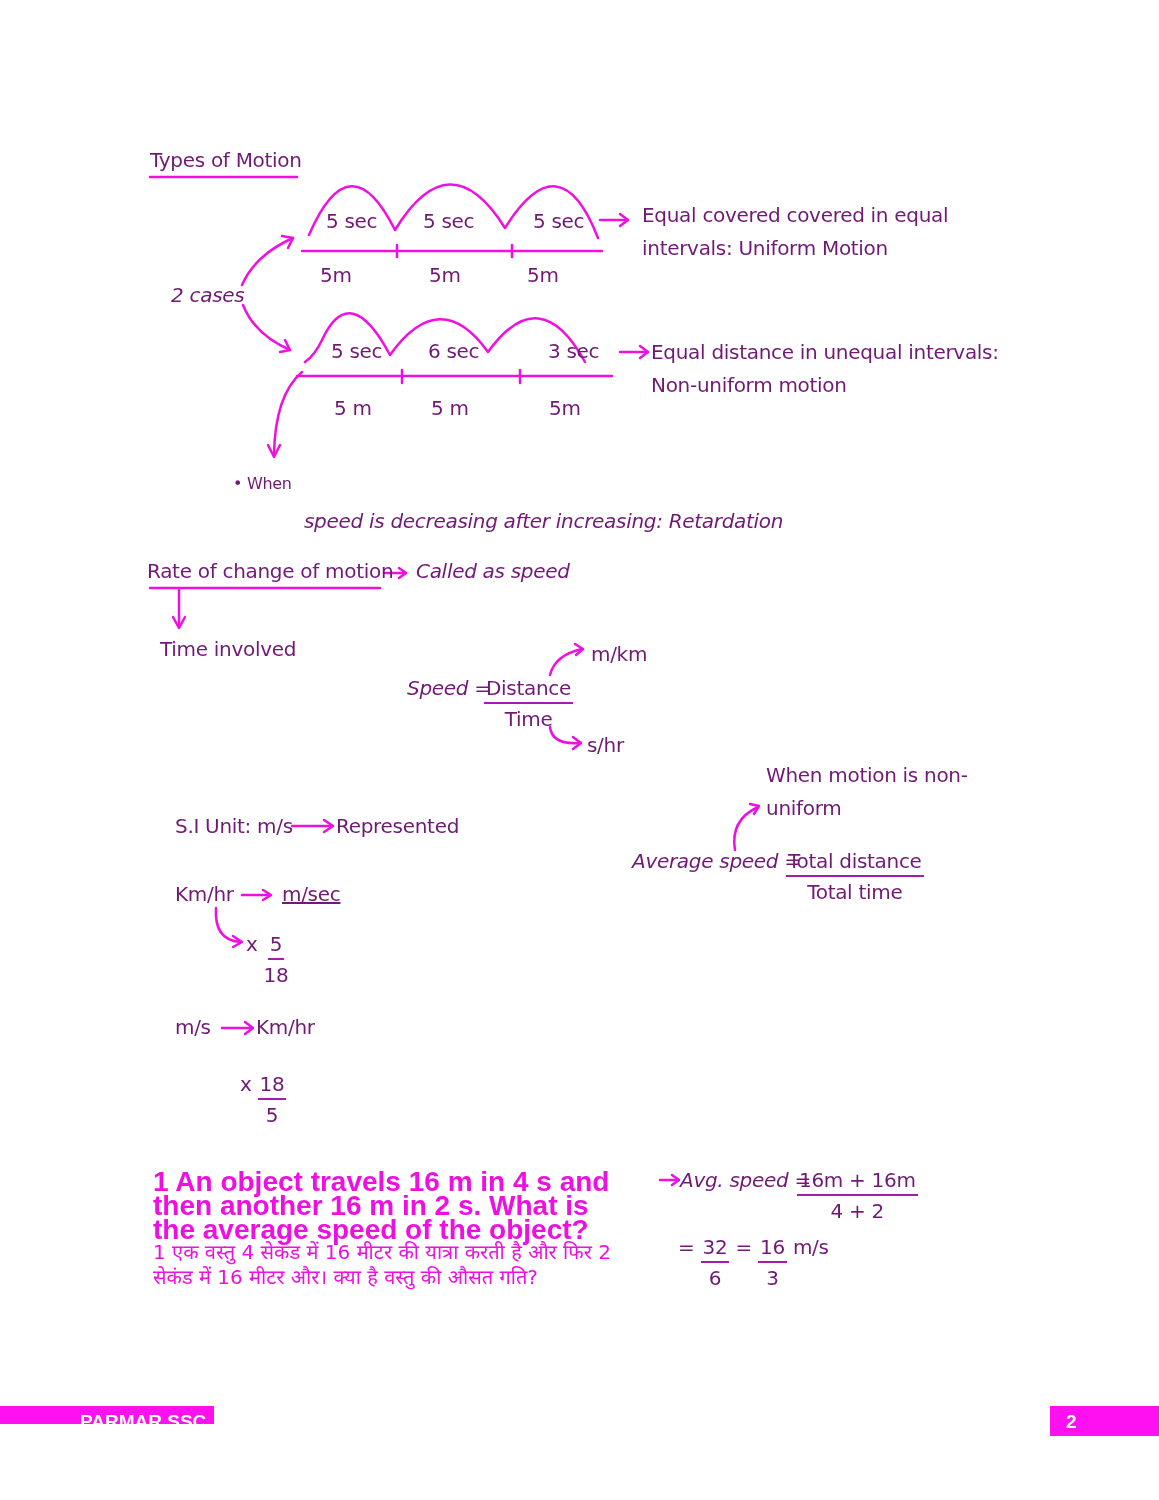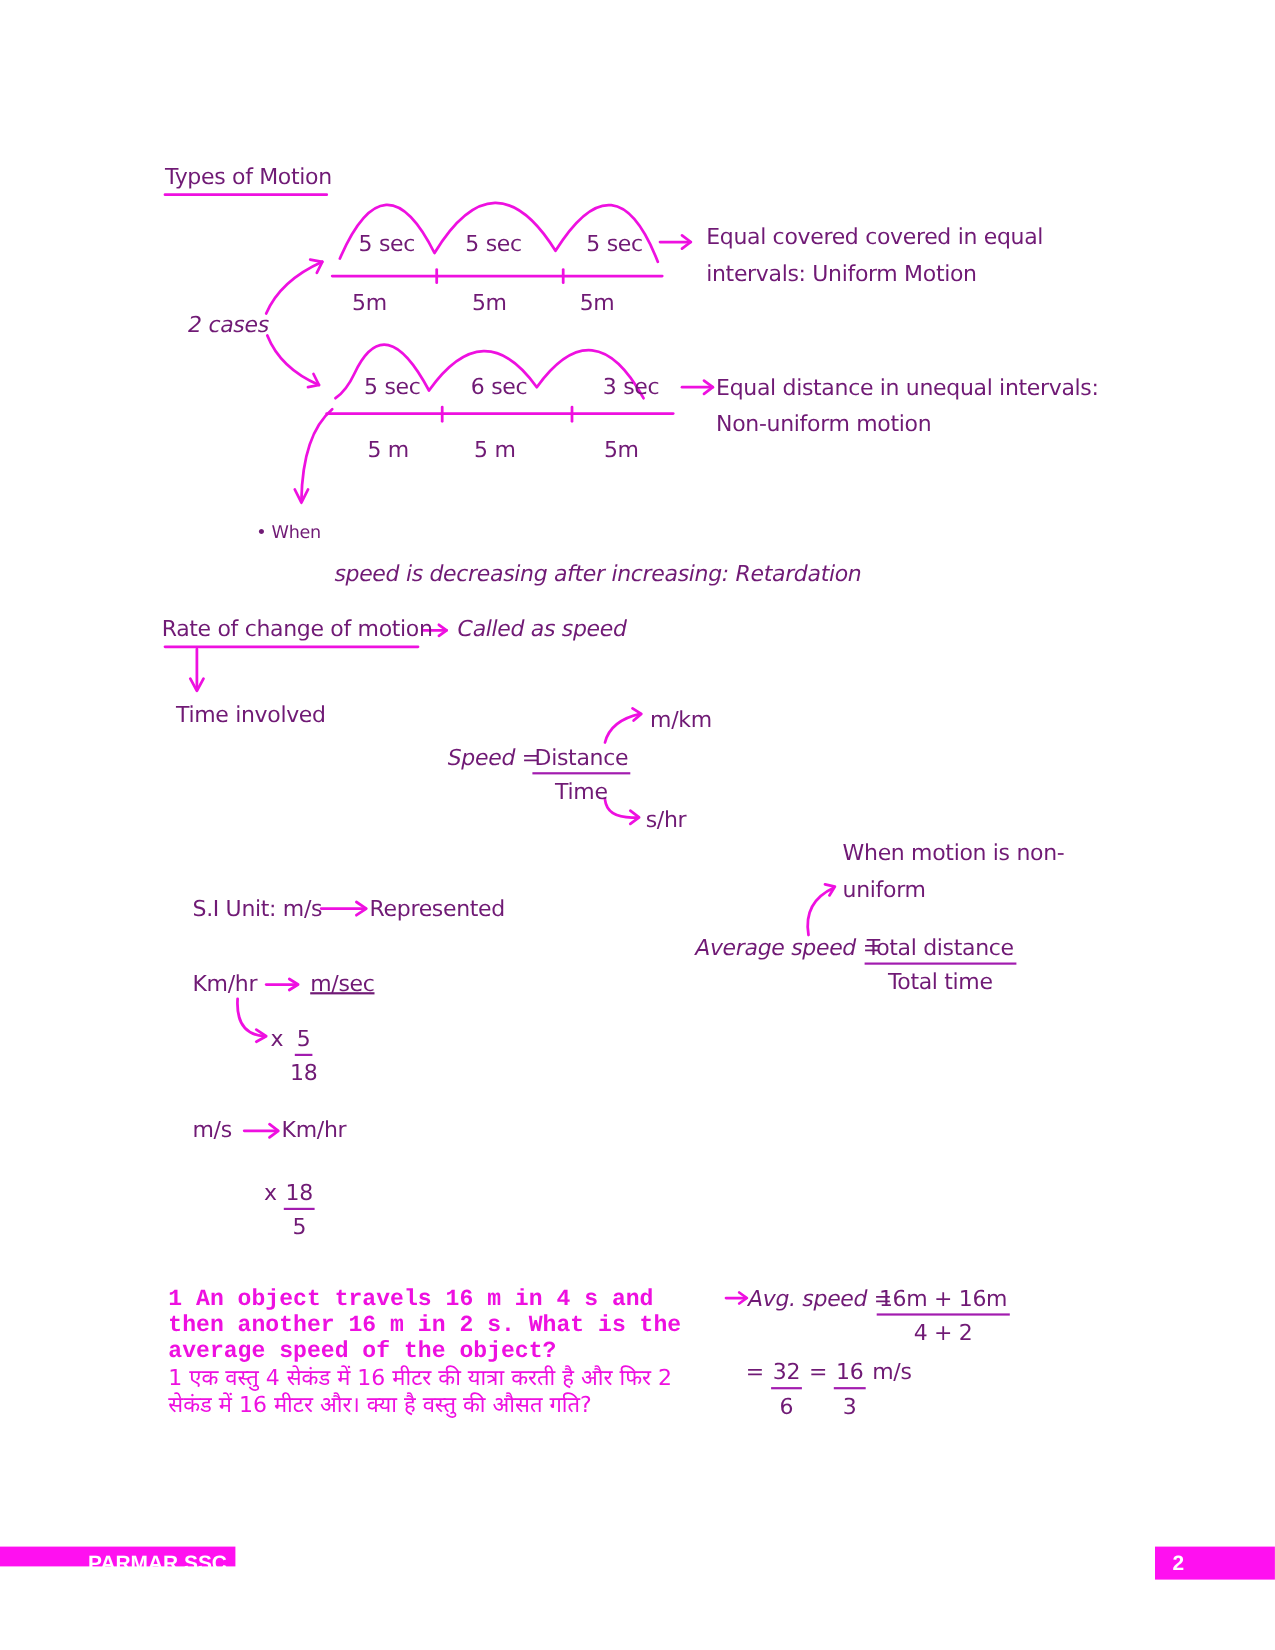--- a/index.html
+++ b/index.html
@@ -6,21 +6,21 @@
   body { width: 1159px; height: 1500px; position: relative; overflow: hidden;
          font-family: "DejaVu Sans", sans-serif; color: #ee10e0; }
   .abs { position: absolute; white-space: nowrap; }
   .hw { font-family: "DejaVu Sans", sans-serif; font-size: 20px; color: #701a75; letter-spacing: -0.3px; }
   .hw-i { font-style: italic; }
   .frac { display: inline-flex; flex-direction: column; align-items: center; vertical-align: middle; }
   .frac .num { border-bottom: 2px solid #a21caf; padding: 0 2px 2px; }
   .frac .den { padding-top: 3px; }
   svg.draw { position: absolute; left: 0; top: 0; width: 1159px; height: 1500px; pointer-events: none; }
   svg.draw path, svg.draw line { stroke: #ee10e0; stroke-width: 2.5; fill: none; stroke-linecap: round; stroke-linejoin: round; }
-  .q-en { font-family: Liberation Mono, monospace; font-weight: bold; font-size: 21px; line-height: 24px; color: #ee10e0; white-space: normal; width: 470px; }
+  .q-en { font-family: Liberation Sans, sans-serif; font-weight: bold; font-size: 28px; line-height: 24px; color: #ee10e0; white-space: normal; width: 470px; }
   .q-hi { font-family: "DejaVu Sans", sans-serif; font-size: 20px; line-height: 25px; color: #ee10e0; white-space: normal; width: 470px; }
   .footer-bar { position: absolute; background: #ff10f0; color: #ffffff; font-family: "Liberation Sans", sans-serif; font-weight: bold; font-size: 19px; }
 </style>
 </head>
 <body>
 
 <svg class="draw" viewBox="0 0 1159 1500">
 
   <line x1="150" y1="177" x2="297" y2="177"></line>
 

